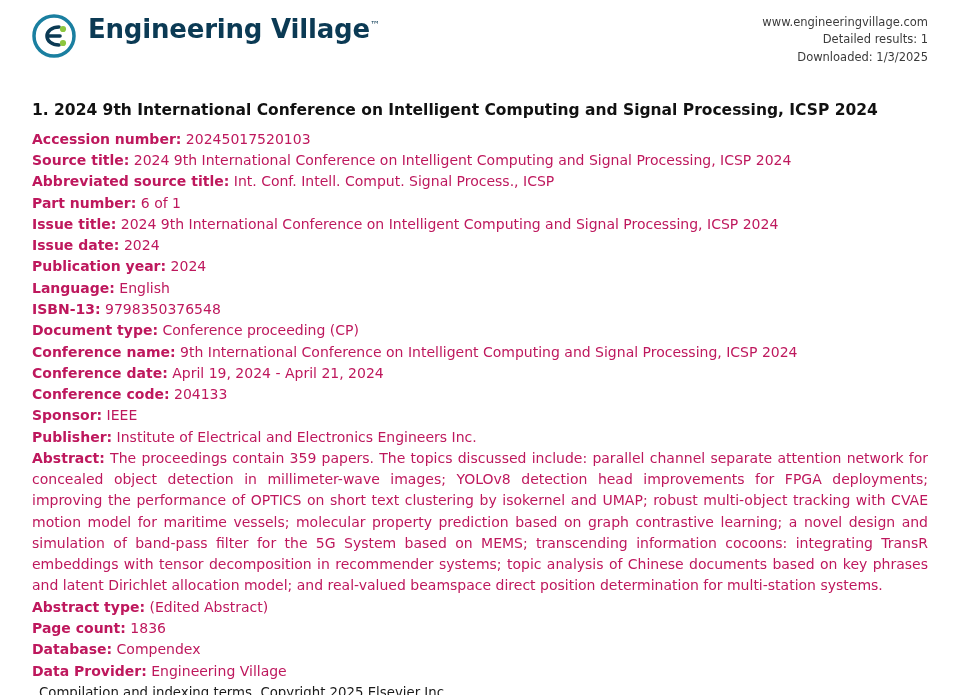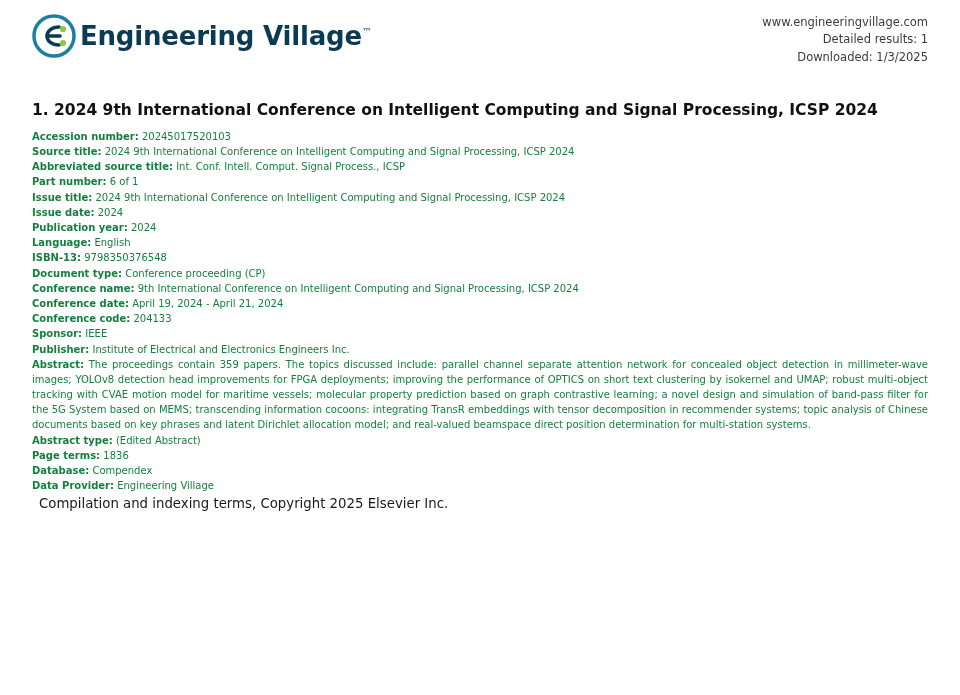--- a/index.html
+++ b/index.html
@@ -23,22 +23,21 @@
   }
   
   .header {
     display: flex;
     align-items: flex-start;
     justify-content: space-between;
     padding-top: 14px;
   }
   .brand {
     display: flex;
-    align-items: center;
-    gap: 4px;
+    gap: 12px;
   }
   .brand-logo {
     width: 44px;
     height: 44px;
     flex: 0 0 44px;
   }
   .brand-text {
     font-family: "DejaVu Sans", sans-serif;
     font-size: 26px;
     font-weight: 600;
@@ -64,23 +63,23 @@
     margin-top: 34px;
   }
   .record-title {
     font-size: 15.5px;
     font-weight: 700;
     color: #111111;
     margin: 4px 0 9px 0;
     line-height: 1.3;
   }
   .field {
-    font-size: 10px;
+    font-size: 14px;
     line-height: 1.52;
-    color: #15803d;
+    color: #be185d;
     margin: 0;
   }
   .field .label {
     font-weight: 700;
   }
   .field .value {
     font-weight: 400;
   }
   .abstract-field {
     text-align: justify;
@@ -151,21 +150,21 @@
     <p class="field"><span class="label">Conference code:</span> <span class="value">204133</span></p>
 
     <p class="field"><span class="label">Sponsor:</span> <span class="value">IEEE</span></p>
 
     <p class="field"><span class="label">Publisher:</span> <span class="value">Institute of Electrical and Electronics Engineers Inc.</span></p>
 
     <p class="field abstract-field"><span class="label">Abstract:</span> <span class="value">The proceedings contain 359 papers. The topics discussed include: parallel channel separate attention network for concealed object detection in millimeter-wave images; YOLOv8 detection head improvements for FPGA deployments; improving the performance of OPTICS on short text clustering by isokernel and UMAP; robust multi-object tracking with CVAE motion model for maritime vessels; molecular property prediction based on graph contrastive learning; a novel design and simulation of band-pass filter for the 5G System based on MEMS; transcending information cocoons: integrating TransR embeddings with tensor decomposition in recommender systems; topic analysis of Chinese documents based on key phrases and latent Dirichlet allocation model; and real-valued beamspace direct position determination for multi-station systems.</span></p>
 
     <p class="field"><span class="label">Abstract type:</span> <span class="value">(Edited Abstract)</span></p>
 
-    <p class="field"><span class="label">Page terms:</span> <span class="value">1836</span></p>
+    <p class="field"><span class="label">Page count:</span> <span class="value">1836</span></p>
 
     <p class="field"><span class="label">Database:</span> <span class="value">Compendex</span></p>
 
     <p class="field"><span class="label">Data Provider:</span> <span class="value">Engineering Village</span></p>
 
     <p class="footer-note">Compilation and indexing terms, Copyright 2025 Elsevier Inc.</p>
   </div>
 
 </div>
 

